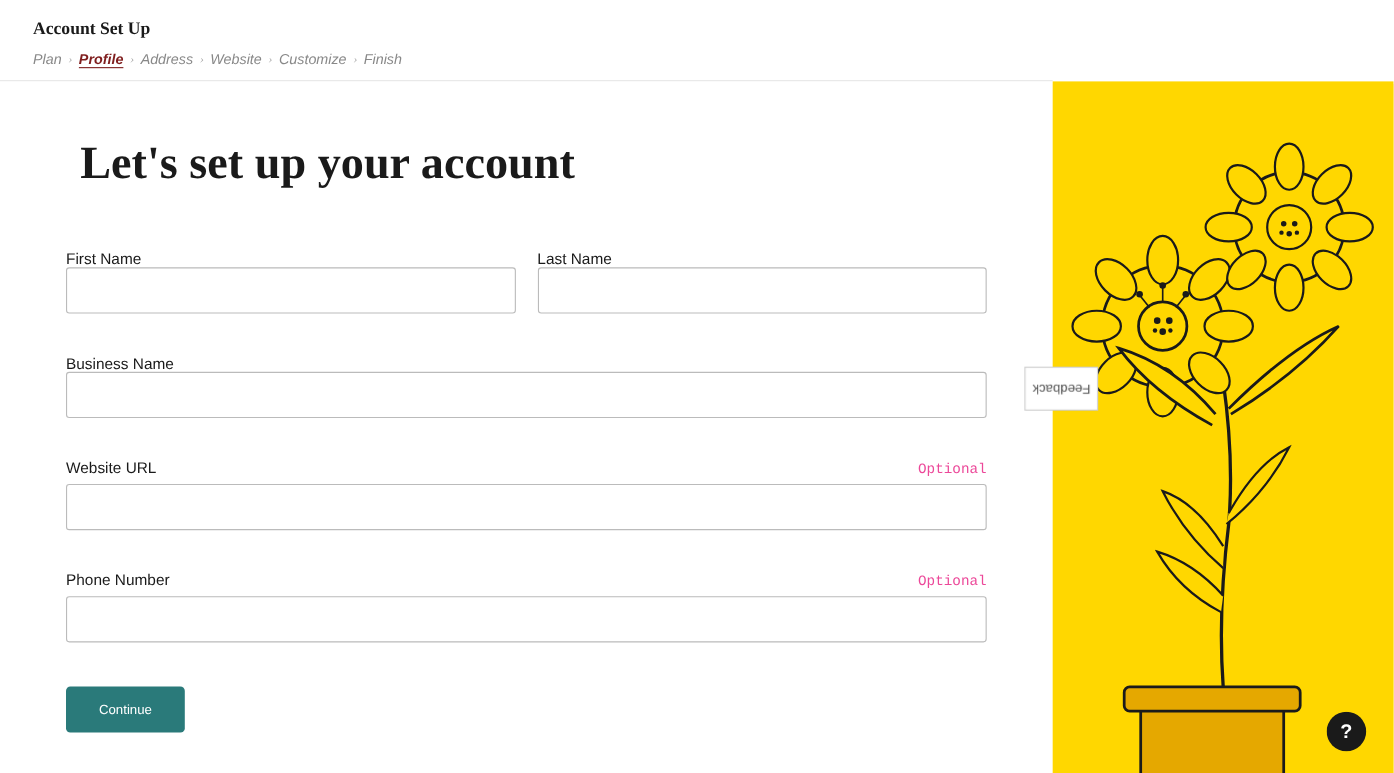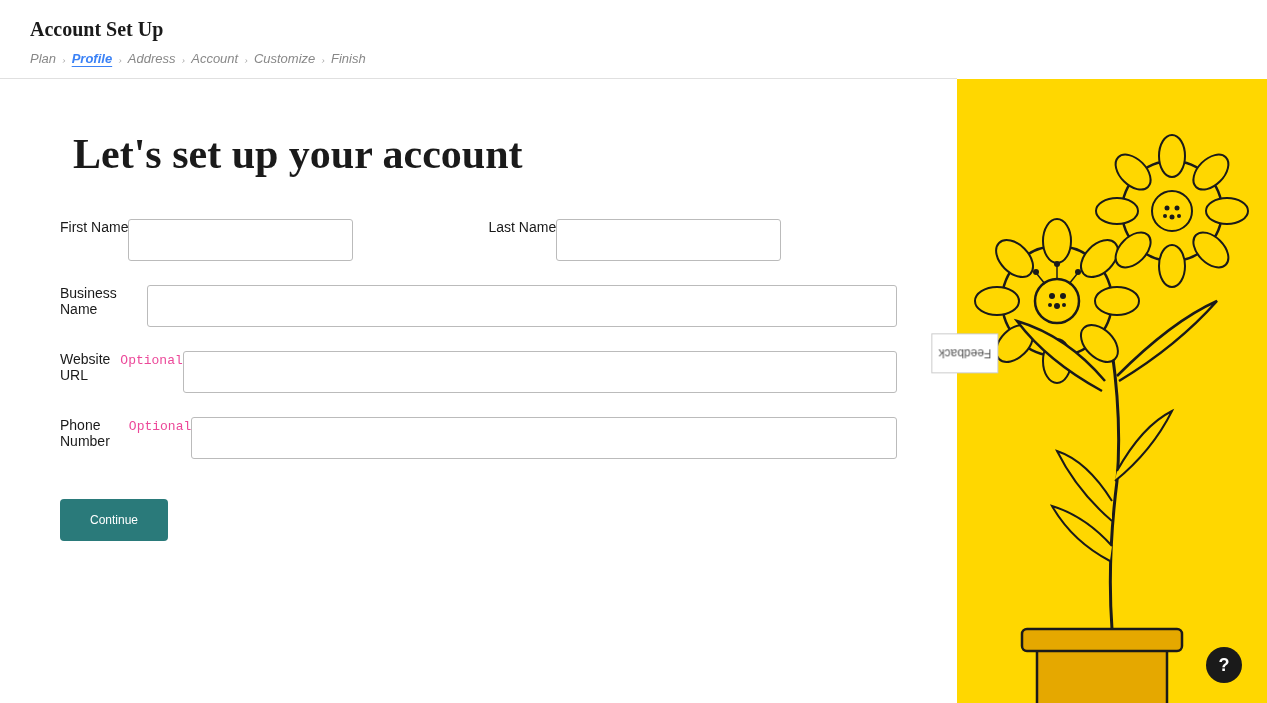--- a/index.html
+++ b/index.html
@@ -20,21 +20,21 @@
 
     
     .header {
       background: #fff;
       padding: 18px 30px 0 30px;
       border-bottom: 1px solid #e0e0e0;
       width: 957px;
     }
 
     .header-title {
-      font-size: 20px;
+      font-size: 16px;
       font-weight: bold;
       color: #1a1a1a;
       margin-bottom: 10px;
       font-family: Georgia, serif;
     }
 
     .breadcrumb {
       display: flex;
       align-items: center;
       gap: 6px;
@@ -44,21 +44,21 @@
       font-style: italic;
     }
 
     .breadcrumb-item {
       color: #888;
       cursor: pointer;
       font-family: Arial, sans-serif;
     }
 
     .breadcrumb-item.active {
-      color: #3b82f6;
+      color: #7f1d1d;
       font-weight: bold;
       text-decoration: underline;
       text-underline-offset: 3px;
     }
 
     .breadcrumb-sep {
       color: #aaa;
       font-size: 11px;
     }
 
@@ -87,22 +87,23 @@
     }
 
     .form-row {
       display: flex;
       gap: 20px;
       margin-bottom: 24px;
     }
 
     .form-group {
       display: flex;
-      flex-direction: row;
+      flex-direction: column;
       flex: 1;
+      margin-top: 13px;
     }
 
     .form-group.full {
       flex: 1 1 100%;
     }
 
     .form-label-row {
       display: flex;
       justify-content: space-between;
       align-items: baseline;
@@ -208,21 +209,21 @@
 
 <div class="header">
   <div class="header-title">Account Set Up</div>
   <nav class="breadcrumb">
     <span class="breadcrumb-item">Plan</span>
     <span class="breadcrumb-sep">›</span>
     <span class="breadcrumb-item active">Profile</span>
     <span class="breadcrumb-sep">›</span>
     <span class="breadcrumb-item">Address</span>
     <span class="breadcrumb-sep">›</span>
-    <span class="breadcrumb-item">Account</span>
+    <span class="breadcrumb-item">Website</span>
     <span class="breadcrumb-sep">›</span>
     <span class="breadcrumb-item">Customize</span>
     <span class="breadcrumb-sep">›</span>
     <span class="breadcrumb-item">Finish</span>
   </nav>
 </div>
 
 <div class="main-layout">
 
   <div class="form-area">

